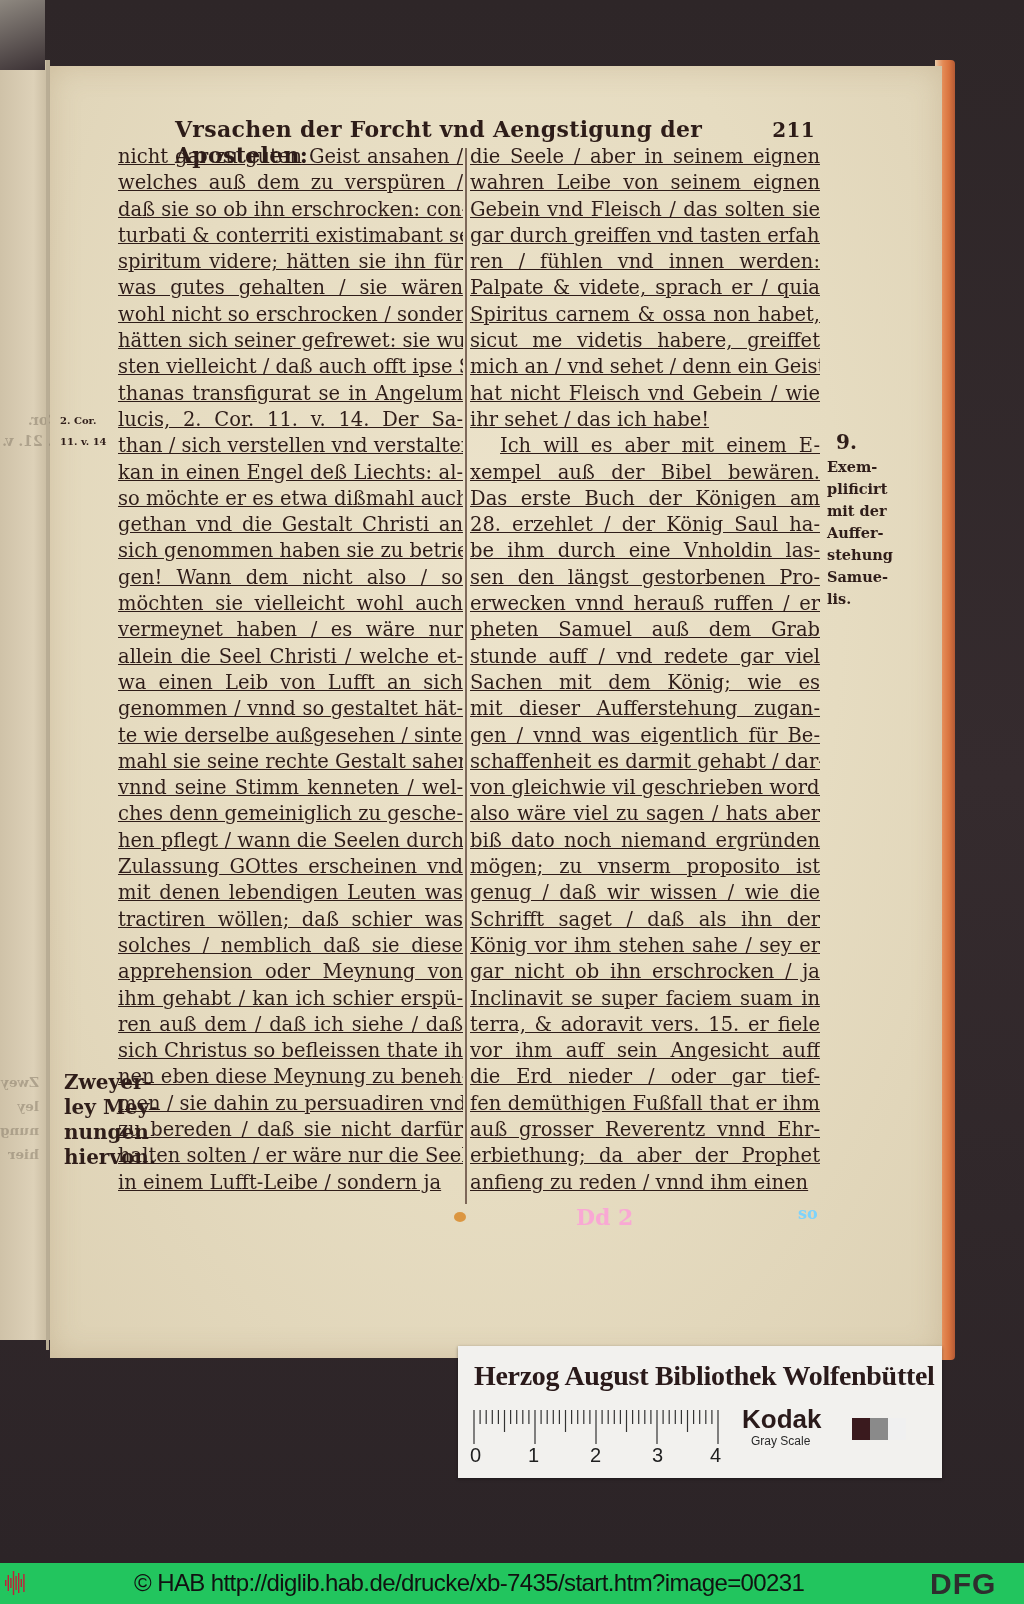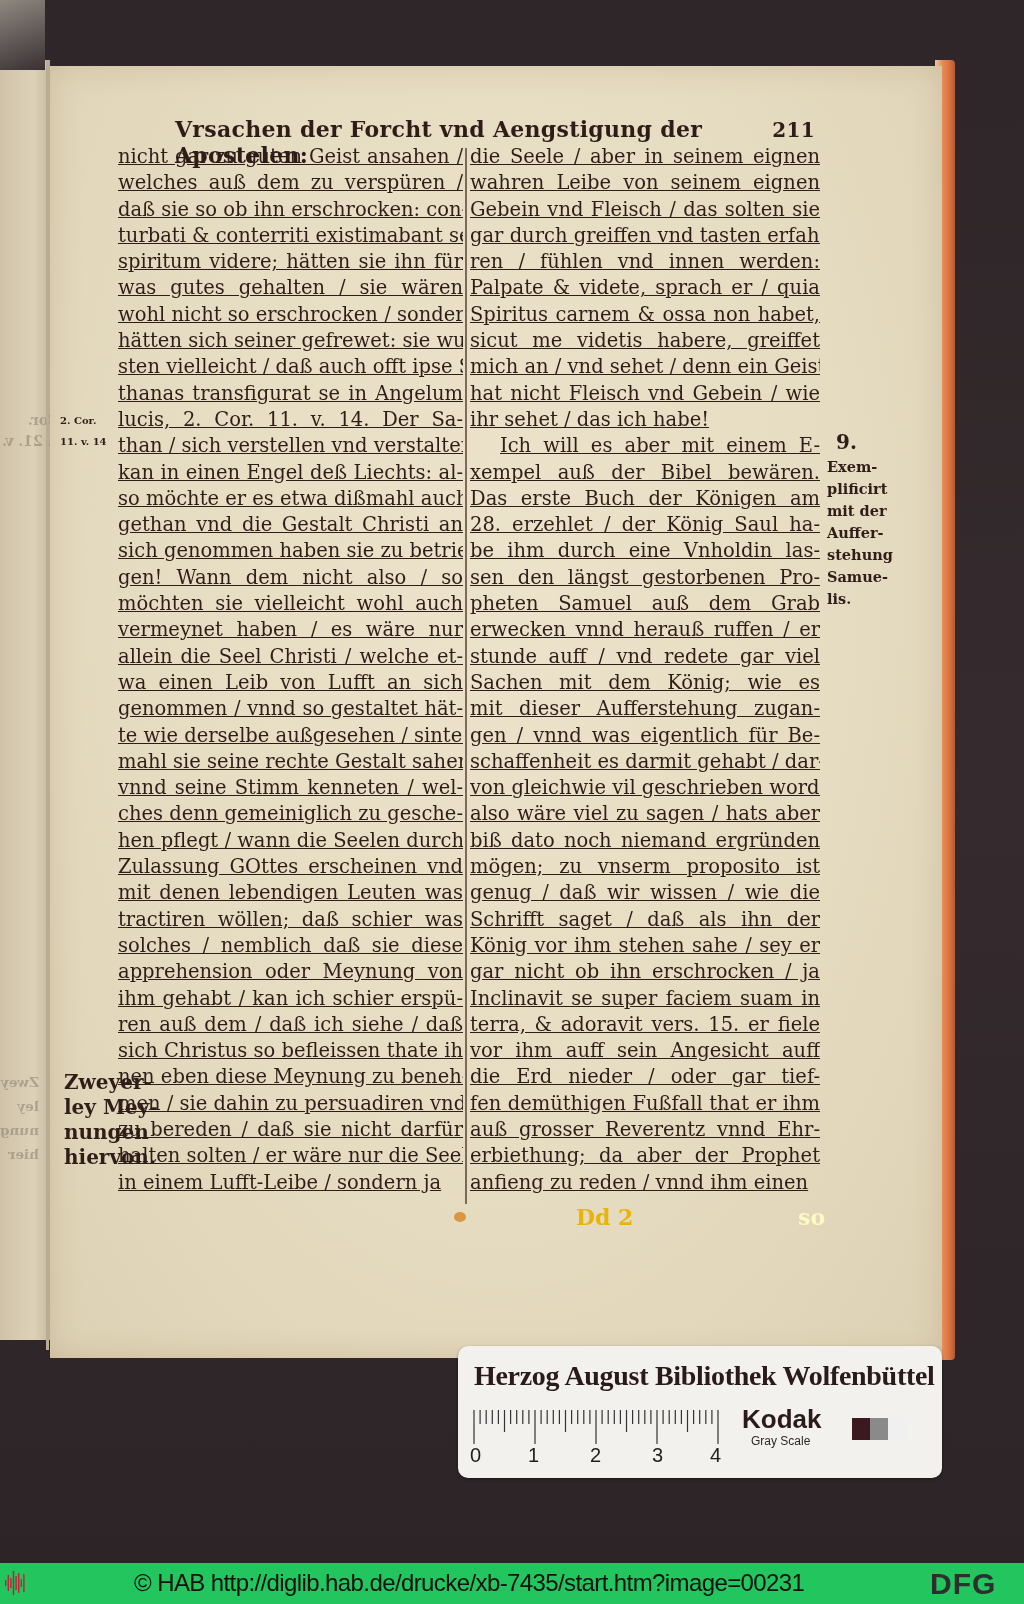--- a/index.html
+++ b/index.html
@@ -71,33 +71,33 @@
   .marg-right span { display: block; white-space: nowrap; }
   .ghost {
     position: absolute; color: #8b7f6c; opacity: 0.55; font-weight: bold;
     font-family: "DejaVu Serif", serif; transform: scaleX(-1);
   }
   .ghost-cor { left: 2px; top: 410px; font-size: 14px; line-height: 21px; }
   .ghost-cor span, .ghost-left span { display: block; white-space: nowrap; }
   .ghost-left { left: 0px; top: 1070px; font-size: 13.5px; line-height: 24px; }
   .signature {
     position: absolute; left: 576px; top: 1204px; font-size: 22px; font-weight: bold;
-    color: #eab308; font-family: "DejaVu Serif", serif;
+    color: #f9a8d4; font-family: "DejaVu Serif", serif;
   }
   .catchword {
-    position: absolute; left: 798px; top: 1204px; font-size: 22px; font-weight: bold;
-    color: #fef9c3; font-family: "DejaVu Serif", serif;
+    position: absolute; left: 798px; top: 1204px; font-size: 16px; font-weight: bold;
+    color: #7dd3fc; font-family: "DejaVu Serif", serif;
   }
   .stain {
     position: absolute; left: 454px; top: 1212px; width: 12px; height: 10px;
     background: #d98a2a; border-radius: 50%; opacity: 0.85;
   }
   .target-card {
     position: absolute; left: 458px; top: 1346px; width: 484px; height: 132px;
-    background: #f2f1ee; border-radius: 10px;
+    background: #f2f1ee; border-radius: 0;
     box-shadow: 0 1px 3px rgba(0,0,0,0.4);
   }
   .card-title {
     position: absolute; left: 16px; top: 14px; width: 460px;
     font-family: "Liberation Serif", serif; font-weight: bold; font-size: 28px;
     color: #2a1a1a; white-space: nowrap; letter-spacing: -0.3px;
   }
   .ruler {
     position: absolute; left: 14px; top: 62px; width: 250px; height: 60px;
   }
@@ -213,22 +213,22 @@
     <span class="line">sicut me videtis habere, greiffet</span>
     <span class="line">mich an / vnd sehet / denn ein Geist</span>
     <span class="line">hat nicht Fleisch vnd Gebein / wie</span>
     <span class="line last">ihr sehet / das ich habe!</span>
     <span class="line indent">Ich will es aber mit einem E-</span>
     <span class="line">xempel auß der Bibel bewären.</span>
     <span class="line">Das erste Buch der Königen am</span>
     <span class="line">28. erzehlet / der König Saul ha-</span>
     <span class="line">be ihm durch eine Vnholdin las-</span>
     <span class="line">sen den längst gestorbenen Pro-</span>
+    <span class="line">erwecken vnnd herauß ruffen / er</span>
     <span class="line">pheten Samuel auß dem Grab</span>
-    <span class="line">erwecken vnnd herauß ruffen / er</span>
     <span class="line">stunde auff / vnd redete gar viel</span>
     <span class="line">Sachen mit dem König; wie es</span>
     <span class="line">mit dieser Aufferstehung zugan-</span>
     <span class="line">gen / vnnd was eigentlich für Be-</span>
     <span class="line">schaffenheit es darmit gehabt / dar-</span>
     <span class="line">von gleichwie vil geschrieben worde /</span>
     <span class="line">also wäre viel zu sagen / hats aber</span>
     <span class="line">biß dato noch niemand ergründen</span>
     <span class="line">mögen; zu vnserm proposito ist</span>
     <span class="line">genug / daß wir wissen / wie die</span>

